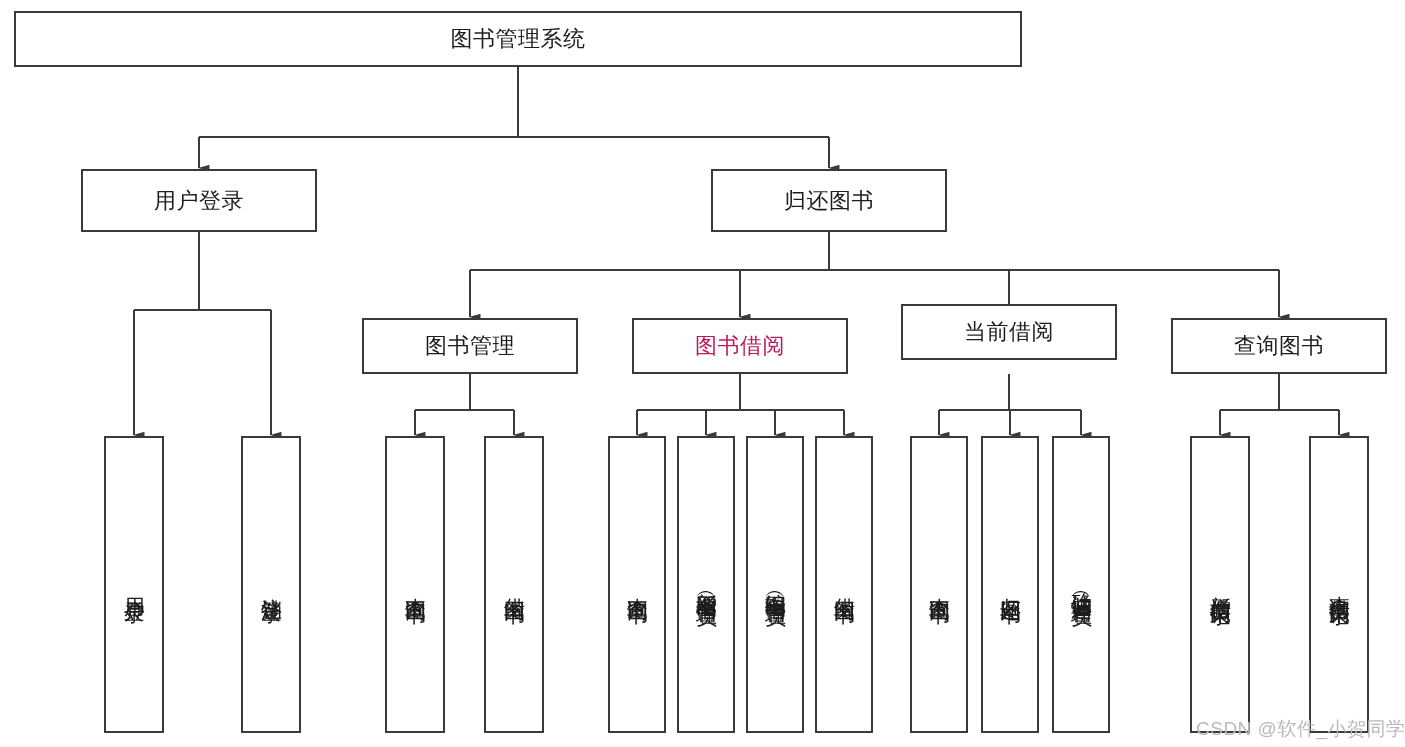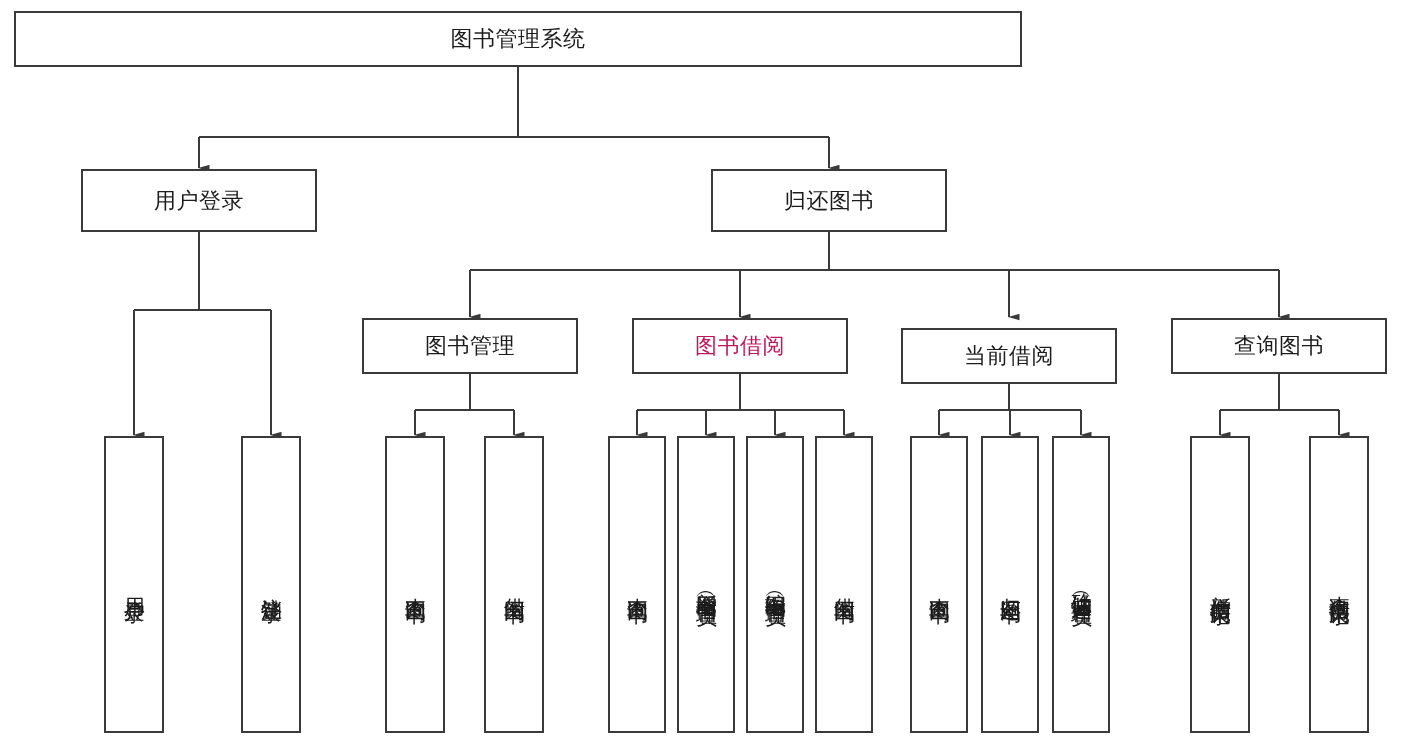--- a/index.html
+++ b/index.html
@@ -130,21 +130,21 @@
       </div>
       <div class="node horiz" style="left: 711px; top: 169px; width: 236px; height: 63px; border-color: rgb(58, 58, 58);">
         <span class="node-label" style="color: rgb(28, 28, 28);">归还图书</span>
       </div>
       <div class="node horiz" style="left: 362px; top: 318px; width: 216px; height: 56px; border-color: rgb(58, 58, 58);">
         <span class="node-label" style="color: rgb(28, 28, 28);">图书管理</span>
       </div>
       <div class="node horiz" style="left: 632px; top: 318px; width: 216px; height: 56px; border-color: rgb(58, 58, 58);">
         <span class="node-label" style="color: #be185d;">图书借阅</span>
       </div>
-      <div class="node horiz" style="left: 901px; top: 328px; width: 216px; height: 56px; border-color: rgb(58, 58, 58);">
+      <div class="node horiz" style="left: 901px; top: 304px; width: 216px; height: 56px; border-color: rgb(58, 58, 58);">
         <span class="node-label" style="color: rgb(28, 28, 28);">当前借阅</span>
       </div>
       <div class="node horiz" style="left: 1171px; top: 318px; width: 216px; height: 56px; border-color: rgb(58, 58, 58);">
         <span class="node-label" style="color: rgb(28, 28, 28);">查询图书</span>
       </div>
       <div class="node vert" style="left: 104px; top: 436px; width: 60px; height: 297px; border-color: rgb(58, 58, 58);">
         <span class="node-label" style="color: rgb(28, 28, 28);">用户登录</span>
       </div>
       <div class="node vert" style="left: 241px; top: 436px; width: 60px; height: 297px; border-color: rgb(58, 58, 58);">
         <span class="node-label" style="color: rgb(28, 28, 28);">注销登录</span>
@@ -177,13 +177,14 @@
         <span class="node-label" style="color: rgb(28, 28, 28);">确认归还（管理员）</span>
       </div>
       <div class="node vert" style="left: 1190px; top: 436px; width: 60px; height: 297px; border-color: rgb(58, 58, 58);">
         <span class="node-label" style="color: rgb(28, 28, 28);">新增借阅记录</span>
       </div>
       <div class="node vert" style="left: 1309px; top: 436px; width: 60px; height: 297px; border-color: rgb(58, 58, 58);">
         <span class="node-label" style="color: rgb(28, 28, 28);">查询借阅记录</span>
       </div>
     </div>
 
+  <div class="watermark" style="left: 1196px; top: 716px; color: rgb(185, 185, 185);">CSDN @软件_小贺同学</div>
 </div>
 
 </body></html>

